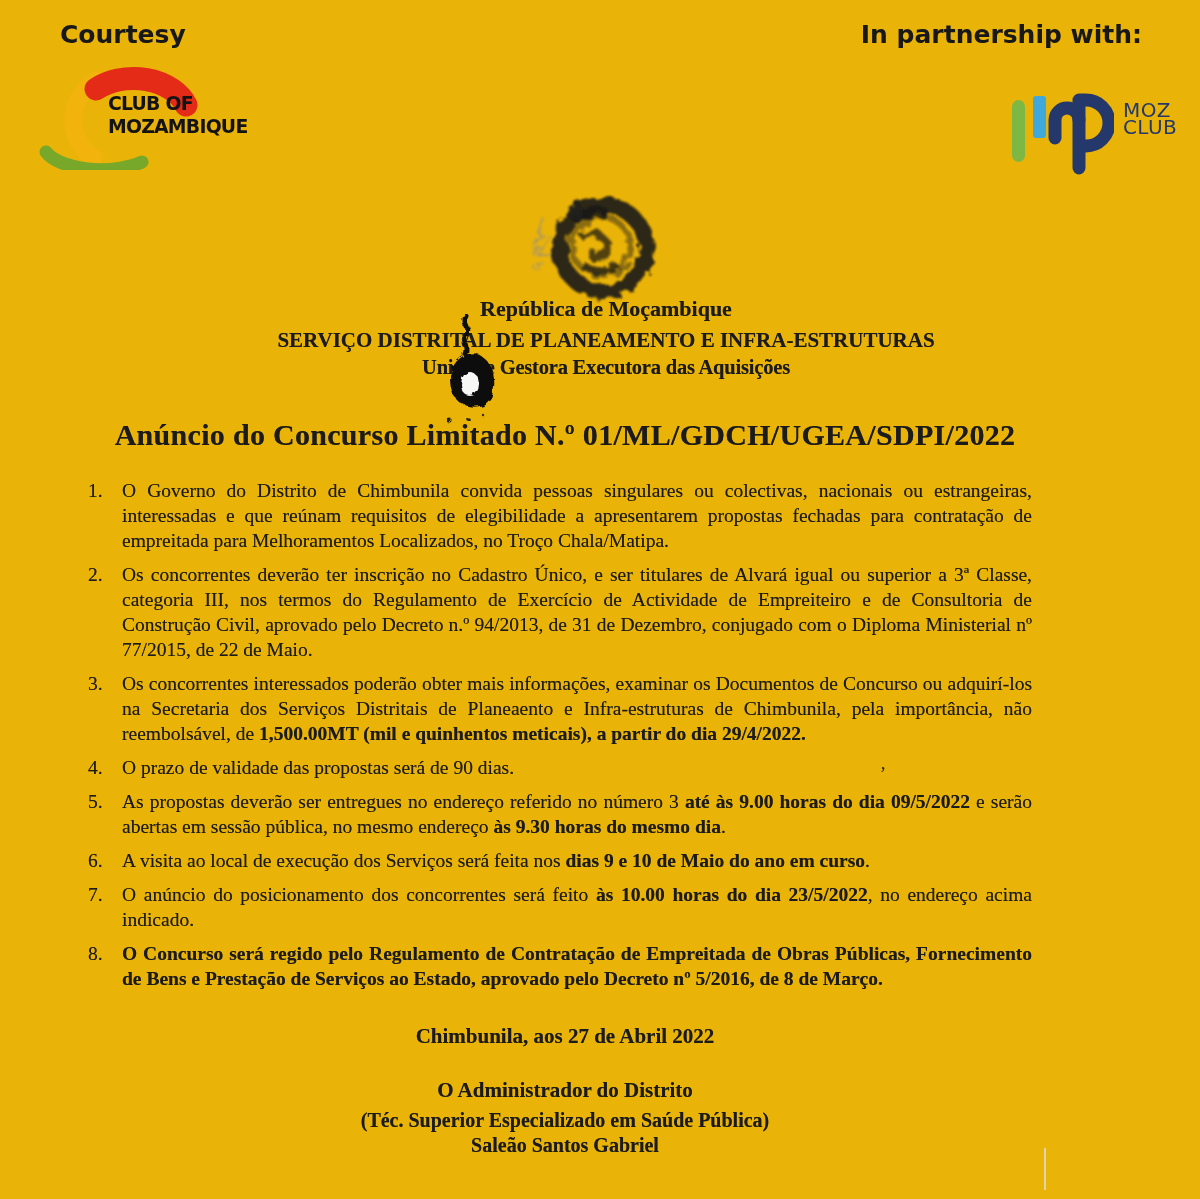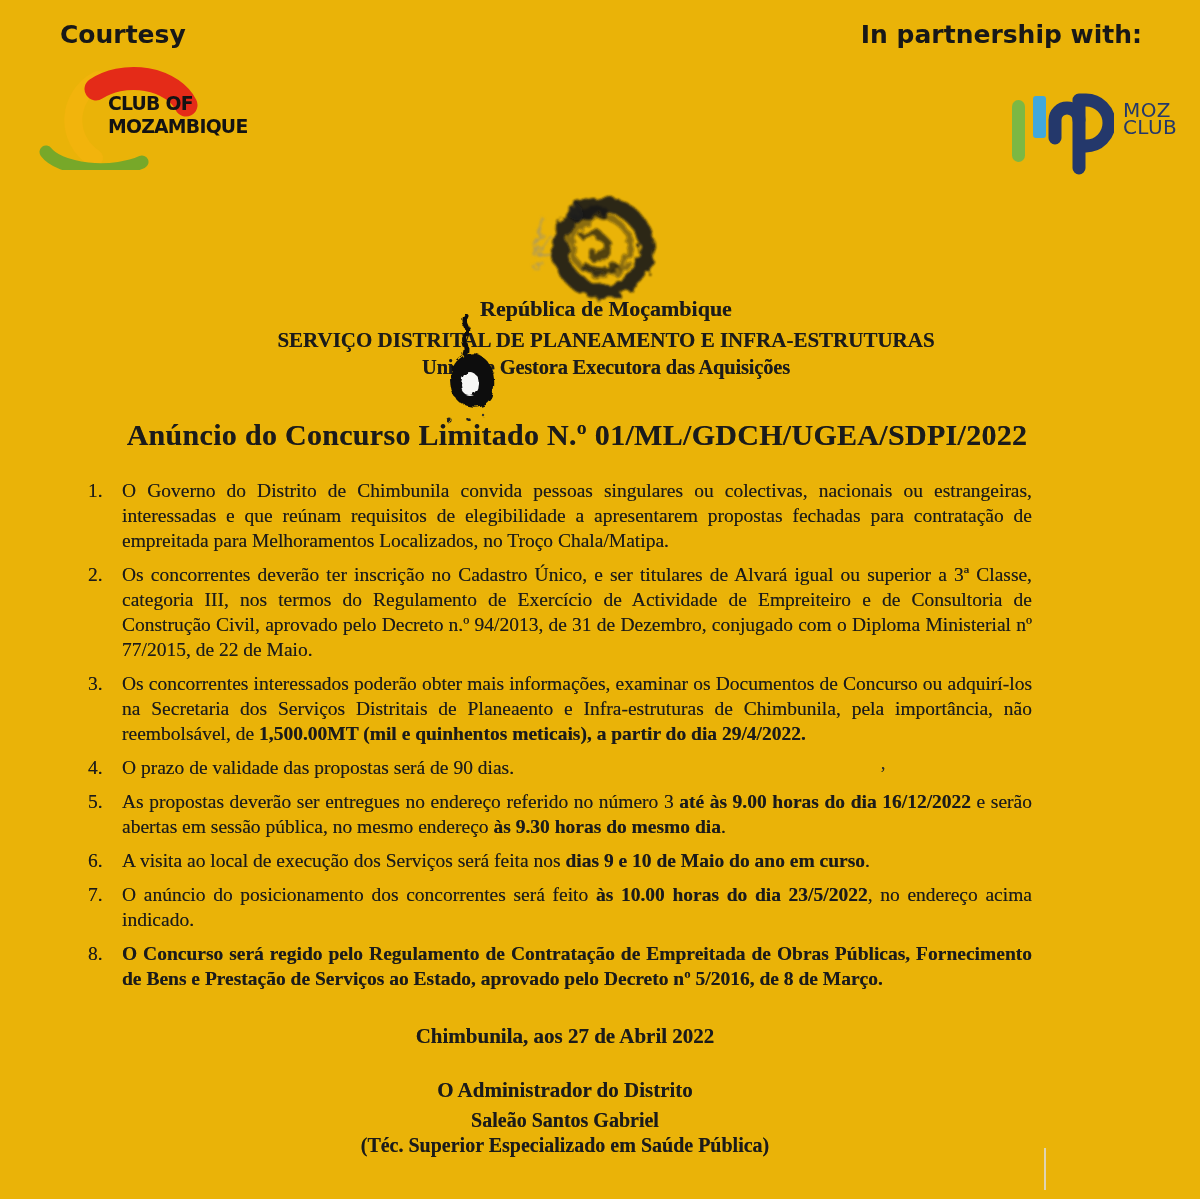--- a/index.html
+++ b/index.html
@@ -32,21 +32,21 @@
   .inkblot-svg{position:absolute;left:438px;top:314px;z-index:3;}
 
   .doc-header{position:absolute;left:0;top:296px;width:1130px;text-align:center;margin-left:41px;}
   .doc-header-line{font-weight:700;}
   .doc-header-line:nth-child(1){font-size:22px;margin-bottom:6px;}
   .doc-header-line:nth-child(2){font-size:21px;margin-bottom:3px;}
   .doc-header-line:nth-child(3){font-size:20.5px;letter-spacing:-.2px;margin-bottom:2px;}
   .doc-header-line:nth-child(4){font-size:21px;}
 
   .doc-title{position:absolute;left:0;top:418px;width:1130px;margin:0;text-align:center;
-             font-size:30px;font-weight:700;letter-spacing:.3px;padding-left:12px;}
+             font-size:30px;font-weight:700;letter-spacing:.3px;}
 
   .paragraphs{position:absolute;left:88px;top:478px;width:944px;}
   .para{display:flex;margin-bottom:9px;font-size:19.5px;line-height:25px;}
   .para .num{flex:none;width:34px;}
   .para .txt{flex:1;text-align:justify;}
   .para .b{font-weight:700;}
 
   .doc-footer{position:absolute;left:0;top:1024px;width:1130px;text-align:center;}
   .doc-footer-line{font-weight:700;}
   .doc-footer-line:nth-child(1){font-size:21px;margin-bottom:29px;}
@@ -157,39 +157,39 @@
         <div class="para">
           <span class="num">3.</span>
           <span class="txt"><span>Os concorrentes interessados poderão obter mais informações, examinar os Documentos de Concurso ou adquirí-los na Secretaria dos Serviços Distritais de Planeaento e Infra-estruturas de Chimbunila, pela importância, não reembolsável, de </span><span class="b">1,500.00MT (mil e quinhentos meticais), a partir do dia 29/4/2022.</span></span>
         </div>
         <div class="para">
           <span class="num">4.</span>
           <span class="txt"><span>O prazo de validade das propostas será de 90 dias.</span></span>
         </div>
         <div class="para">
           <span class="num">5.</span>
-          <span class="txt"><span>As propostas deverão ser entregues no endereço referido no número 3 </span><span class="b">até às 9.00 horas do dia 16/12/2022</span><span> e serão abertas em sessão pública, no mesmo endereço </span><span class="b">às 9.30 horas do mesmo dia</span><span>.</span></span>
+          <span class="txt"><span>As propostas deverão ser entregues no endereço referido no número 3 </span><span class="b">até às 9.00 horas do dia 09/5/2022</span><span> e serão abertas em sessão pública, no mesmo endereço </span><span class="b">às 9.30 horas do mesmo dia</span><span>.</span></span>
         </div>
         <div class="para">
           <span class="num">6.</span>
           <span class="txt"><span>A visita ao local de execução dos Serviços será feita nos </span><span class="b">dias 9 e 10 de Maio do ano em curso</span><span>.</span></span>
         </div>
         <div class="para">
           <span class="num">7.</span>
           <span class="txt"><span>O anúncio do posicionamento dos concorrentes será feito </span><span class="b">às 10.00 horas do dia 23/5/2022</span><span>, no endereço acima indicado.</span></span>
         </div>
         <div class="para">
           <span class="num">8.</span>
           <span class="txt"><span class="b">O Concurso será regido pelo Regulamento de Contratação de Empreitada de Obras Públicas, Fornecimento de Bens e Prestação de Serviços ao Estado, aprovado pelo Decreto nº 5/2016, de 8 de Março.</span></span>
         </div>
       </div>
 
     <div class="doc-footer" id="doc-footer">
         <div class="doc-footer-line">Chimbunila, aos 27 de Abril 2022</div>
         <div class="doc-footer-line">O Administrador do Distrito</div>
+        <div class="doc-footer-line">(Téc. Superior Especializado em Saúde Pública)</div>
         <div class="doc-footer-line">Saleão Santos Gabriel</div>
-        <div class="doc-footer-line">(Téc. Superior Especializado em Saúde Pública)</div>
       </div>
 
     <span class="stray-mark">’</span>
     <div class="scan-edge-line"></div>
   </div>
 </div>
 
 </body></html>

